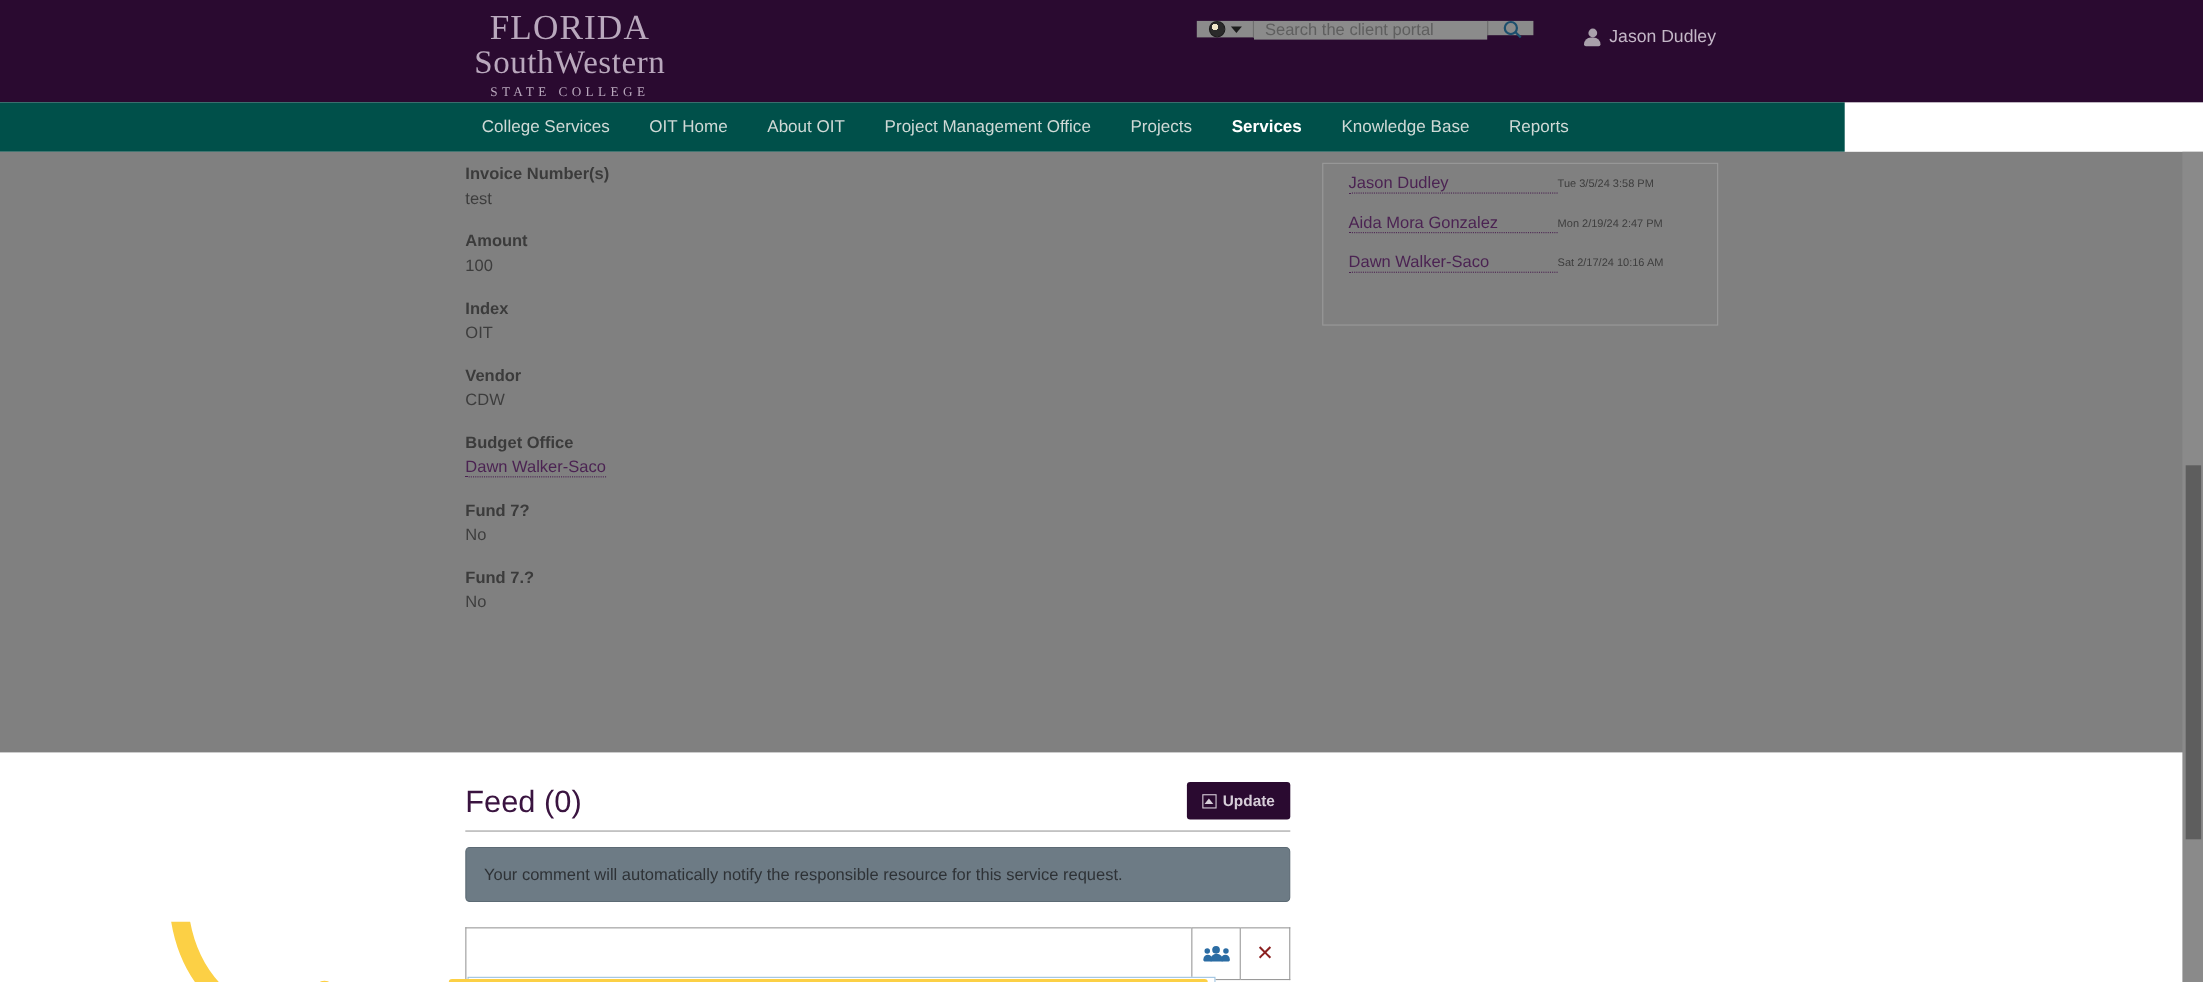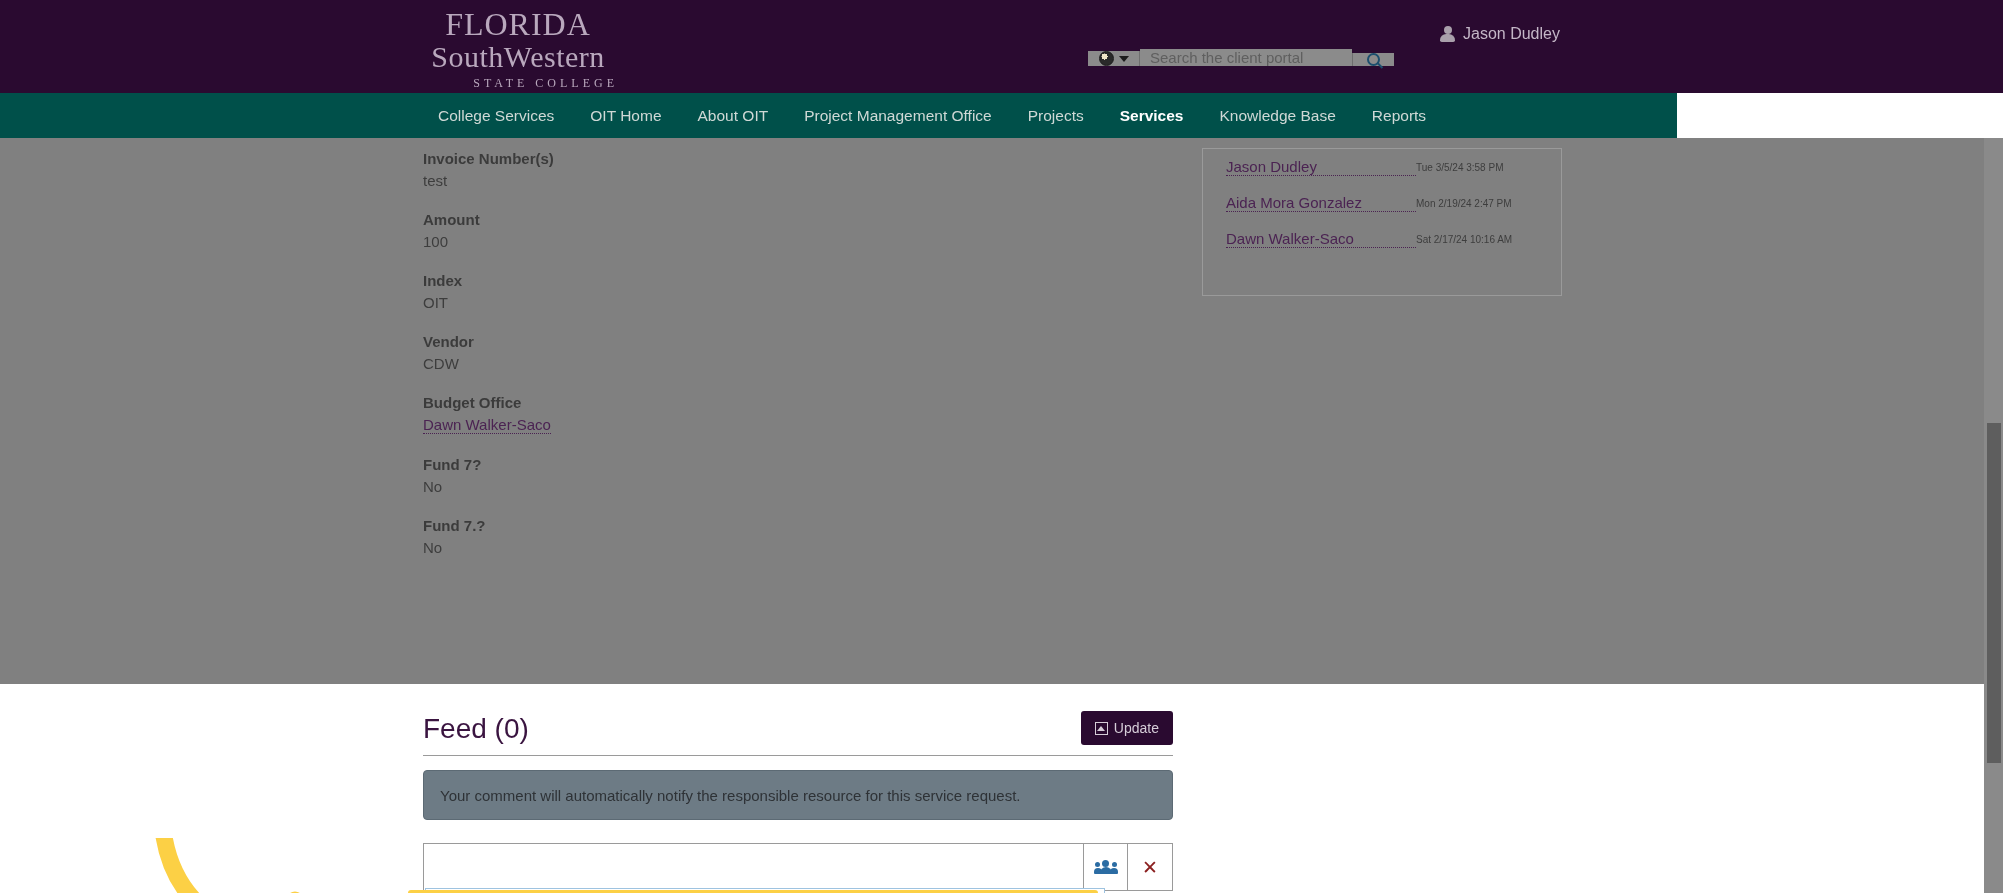--- a/index.html
+++ b/index.html
@@ -16,25 +16,25 @@
     position: absolute; left: 0; top: 0; width: 2003px; height: 93px;
     background: #2a0a30;
   }
   .logo {
     position: absolute; left: 418px; top: 8px; width: 200px; height: 76px;
     color: #b9a8bd; text-align: center; line-height: 1;
     font-family: "Liberation Serif", serif;
   }
   .logo .l1 { font-size: 32px; letter-spacing: 1px; display:block; }
   .logo .l2 { font-size: 30px; letter-spacing: 0.5px; display:block; margin-top: 2px; }
-  .logo .l3 { font-size: 12px; letter-spacing: 4px; display:block; margin-top: 5px; text-align: right; }
+  .logo .l3 { font-size: 12px; letter-spacing: 4px; display:block; margin-top: 5px; }
 
   .searchwrap {
     position: absolute; left: 1088px; top: 19px;
-    height: 47px; display: flex; align-items: flex-end;
+    height: 47px; display: flex; align-items: flex-start;
   }
   .scope-btn {
     width: 52px; background: #8b8b8b; border-right: 1px solid #6e6e6e;
     display: flex; align-items: center; justify-content: center; gap: 5px;
     cursor: pointer;
   }
   .globe-ic { width: 15px; height: 15px; border-radius: 50%;
     background: radial-gradient(circle at 35% 35%, #f0e6c8 0 25%, #2a2a2a 26% 100%);
     border: 1.5px solid #1c1c1c; }
   .caret-d { width:0;height:0;border-left:5px solid transparent;border-right:5px solid transparent;border-top:6px solid #1c1c1c; }
@@ -100,21 +100,21 @@
   
   .feed-hd {
     position: absolute; left: 423px; top: 573px; width: 750px;
     display: flex; align-items: flex-end; justify-content: space-between;
     padding-bottom: 10px; border-bottom: 1px solid #9a9a9a;
   }
   .feed-title { font-size: 28px; color: #3a1440; font-weight: normal; }
   .upd-btn {
     background: #2a0a30; color: #d6cdd8; border: none; border-radius: 3px;
     font-size: 14px; padding: 9px 14px; display: flex; align-items: center; gap: 6px;
-    cursor: pointer; font-family: "Liberation Sans", sans-serif;
+    cursor: pointer; font-family: "Liberation Sans", sans-serif; font-weight: bold;
   }
   .upl-ic { width: 13px; height: 13px; border: 1.5px solid #d6cdd8; display:flex; align-items:center; justify-content:center; }
   .upl-ic::after { content:""; width:0;height:0;border-left:4px solid transparent;border-right:4px solid transparent;border-bottom:5px solid #d6cdd8; }
 
   
   .notice {
     position: absolute; left: 423px; top: 632px; width: 750px; height: 50px;
     background: #6d7b85; border: 1px solid #5c6a74; border-radius: 4px;
     display: flex; align-items: center; padding-left: 16px;
     font-size: 15px; color: #2e3236;

